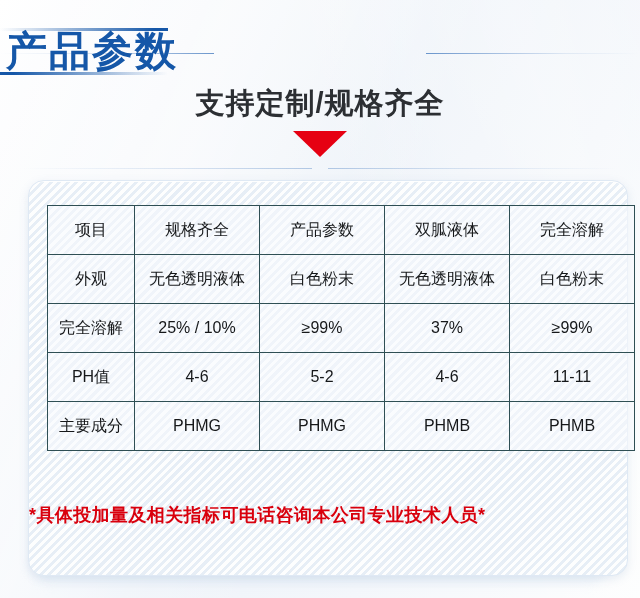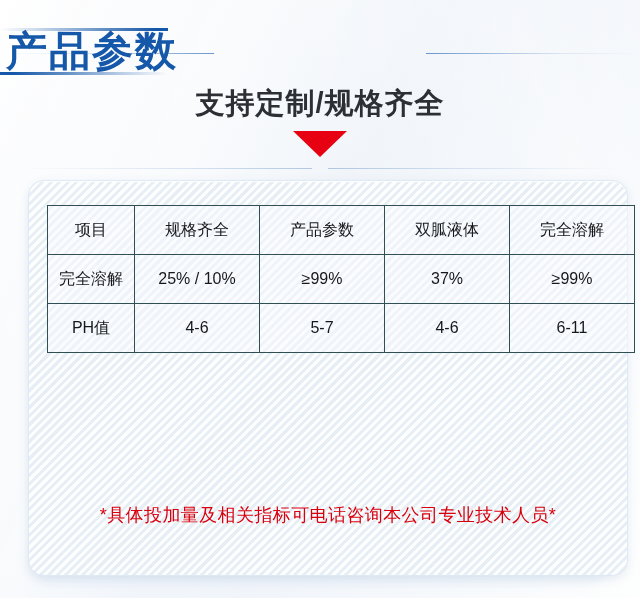--- a/index.html
+++ b/index.html
@@ -179,23 +179,23 @@
   }
   .param-table tr:first-child td {
     font-size: 16px;
   }
 
   
   .note {
     position: absolute;
     left: 0; right: 0;
     top: 322px;
-    text-align: center;
+    text-align: left;
     font-size: 18px;
-    font-weight: normal;
+    font-weight: bold;
     color: #d9000d;
     letter-spacing: .4px;
     white-space: nowrap;
   }
 
   
   .card-shadow {
     position: absolute;
     left: 32px; top: 198px;
     width: 576px; height: 384px;
@@ -236,37 +236,51 @@
     <table class="param-table">
       <tbody>
         <tr>
           <td class="rowhead">项目</td>
           <td class="datacell">规格齐全</td>
           <td class="datacell">产品参数</td>
           <td class="datacell">双胍液体</td>
           <td class="datacell">完全溶解</td>
         </tr>
 
+        <tr>
+          <td class="rowhead">外观</td>
+          <td class="datacell">无色透明液体</td>
+          <td class="datacell">白色粉末</td>
+          <td class="datacell">无色透明液体</td>
+          <td class="datacell">白色粉末</td>
+        </tr>
 
         <tr>
           <td class="rowhead">完全溶解</td>
           <td class="datacell">25% / 10%</td>
           <td class="datacell">≥99%</td>
           <td class="datacell">37%</td>
           <td class="datacell">≥99%</td>
         </tr>
 
         <tr>
           <td class="rowhead">PH值</td>
           <td class="datacell">4-6</td>
-          <td class="datacell">5-7</td>
+          <td class="datacell">5-2</td>
           <td class="datacell">4-6</td>
-          <td class="datacell">6-11</td>
-        </tr>
-
-
+          <td class="datacell">11-11</td>
+        </tr>
+
+
+        <tr>
+          <td class="rowhead">主要成分</td>
+          <td class="datacell">PHMG</td>
+          <td class="datacell">PHMG</td>
+          <td class="datacell">PHMB</td>
+          <td class="datacell">PHMB</td>
+        </tr>
       </tbody>
     </table>
 
     <div class="note">*具体投加量及相关指标可电话咨询本公司专业技术人员*</div>
   </div>
 
 </div>
 
 </body></html>

